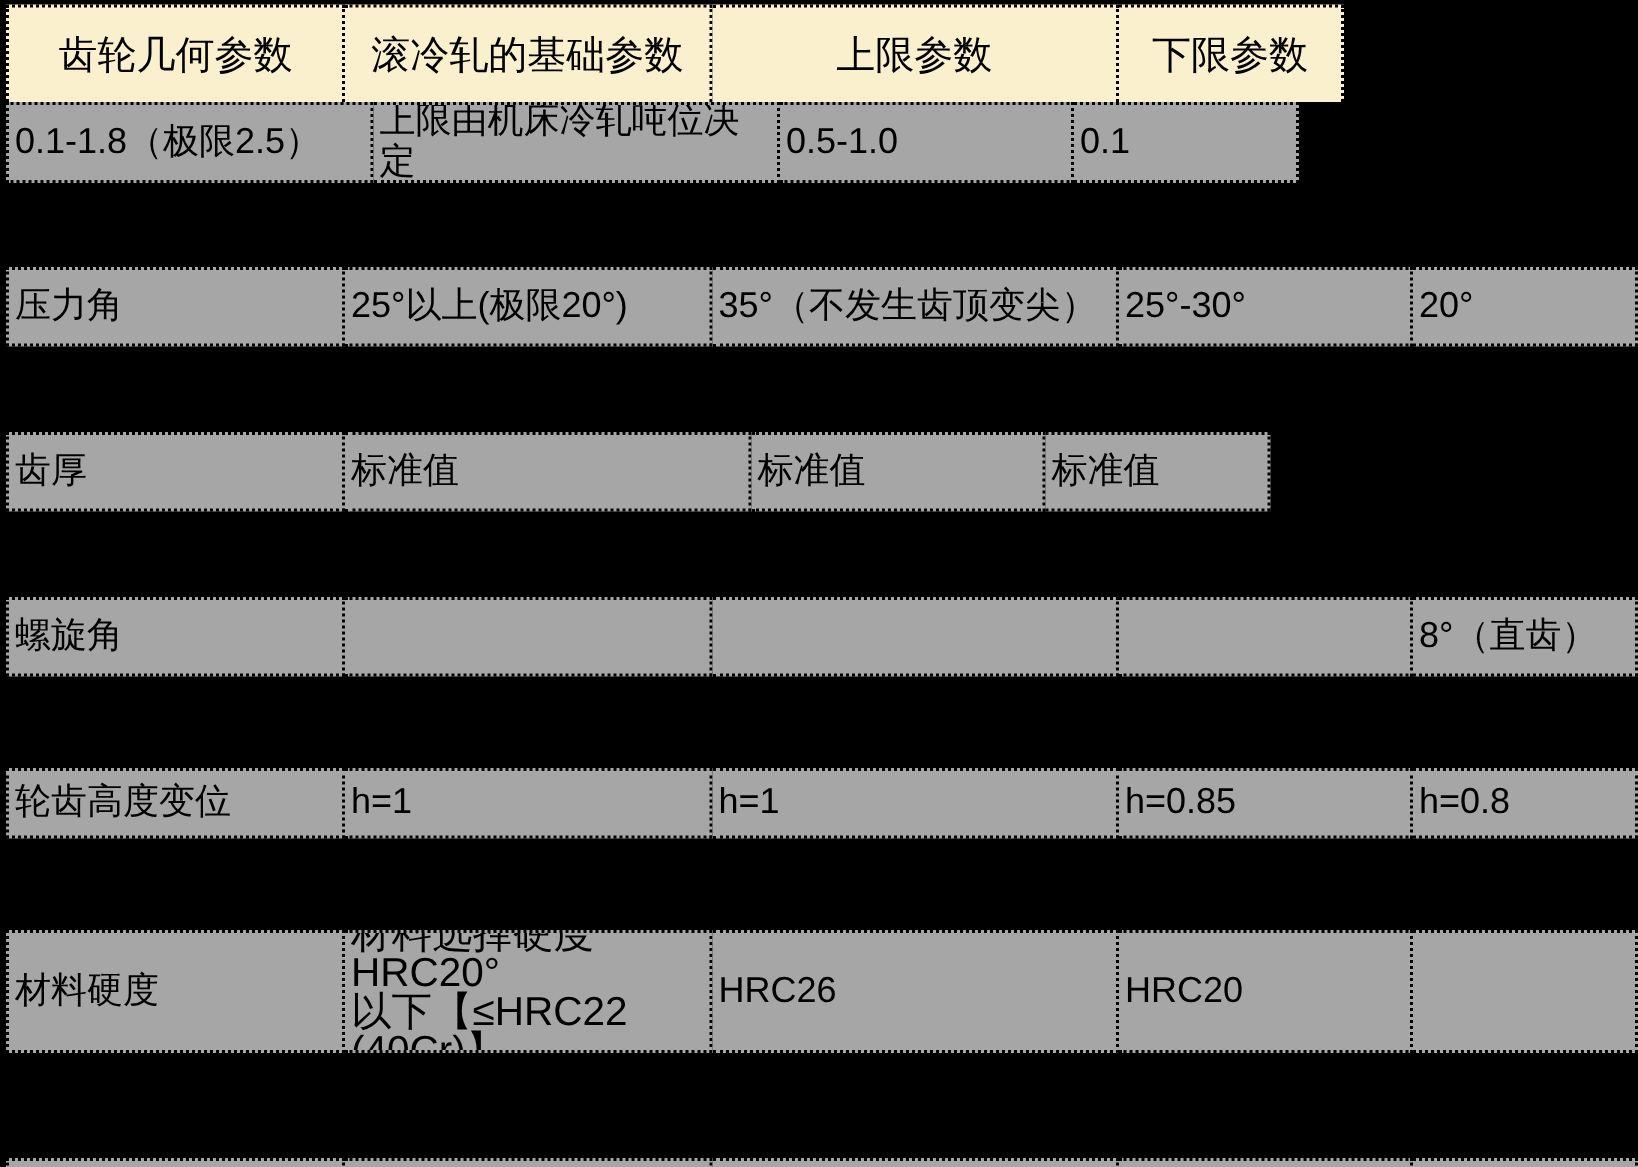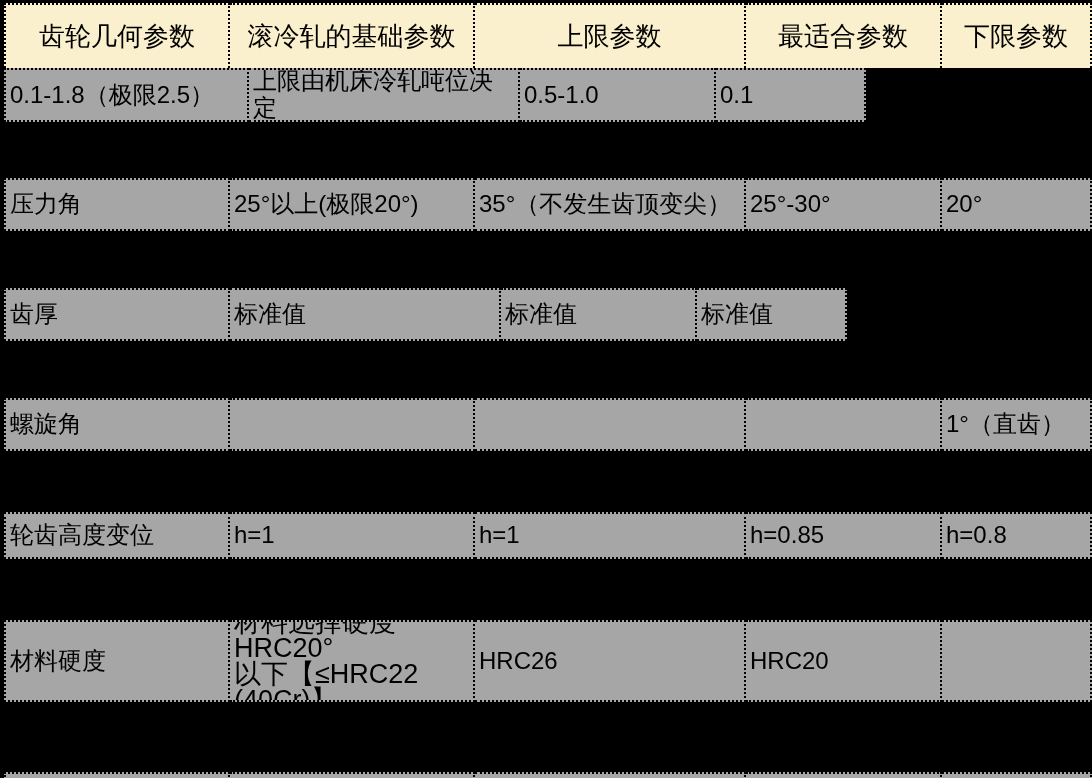--- a/index.html
+++ b/index.html
@@ -27,21 +27,20 @@
 </head>
 <body>
 
 <div class="screen">
   <div class="tbl">
 
     <div class="row header-row h-header">
       <div class="cell c0"><span>齿轮几何参数</span></div>
       <div class="cell c1"><span>滚冷轧的基础参数</span></div>
       <div class="cell c2"><span>上限参数</span></div>
-      <div class="cell c3"><span>最适合参数</span></div>
       <div class="cell c4"><span>下限参数</span></div>
     </div>
 
     <div class="row h-r1">
       <div class="cell c1"><span>0.1-1.8（极限2.5）</span></div>
       <div class="cell c2"><span>上限由机床冷轧吨位决定</span></div>
       <div class="cell c3"><span>0.5-1.0</span></div>
       <div class="cell c4"><span>0.1</span></div>
     </div>
 
@@ -64,21 +63,21 @@
       <div class="cell c4"><span>标准值</span></div>
     </div>
 
     <div class="gap h-g3"></div>
 
     <div class="row h-r4">
       <div class="cell c0"><span>螺旋角</span></div>
       <div class="cell c1"><span></span></div>
       <div class="cell c2"><span></span></div>
       <div class="cell c3"><span></span></div>
-      <div class="cell c4"><span>1°（直齿）</span></div>
+      <div class="cell c4"><span>8°（直齿）</span></div>
     </div>
 
     <div class="gap h-g4"></div>
 
     <div class="row h-r5">
       <div class="cell c0"><span>轮齿高度变位</span></div>
       <div class="cell c1"><span>h=1</span></div>
       <div class="cell c2"><span>h=1</span></div>
       <div class="cell c3"><span>h=0.85</span></div>
       <div class="cell c4"><span>h=0.8</span></div>

